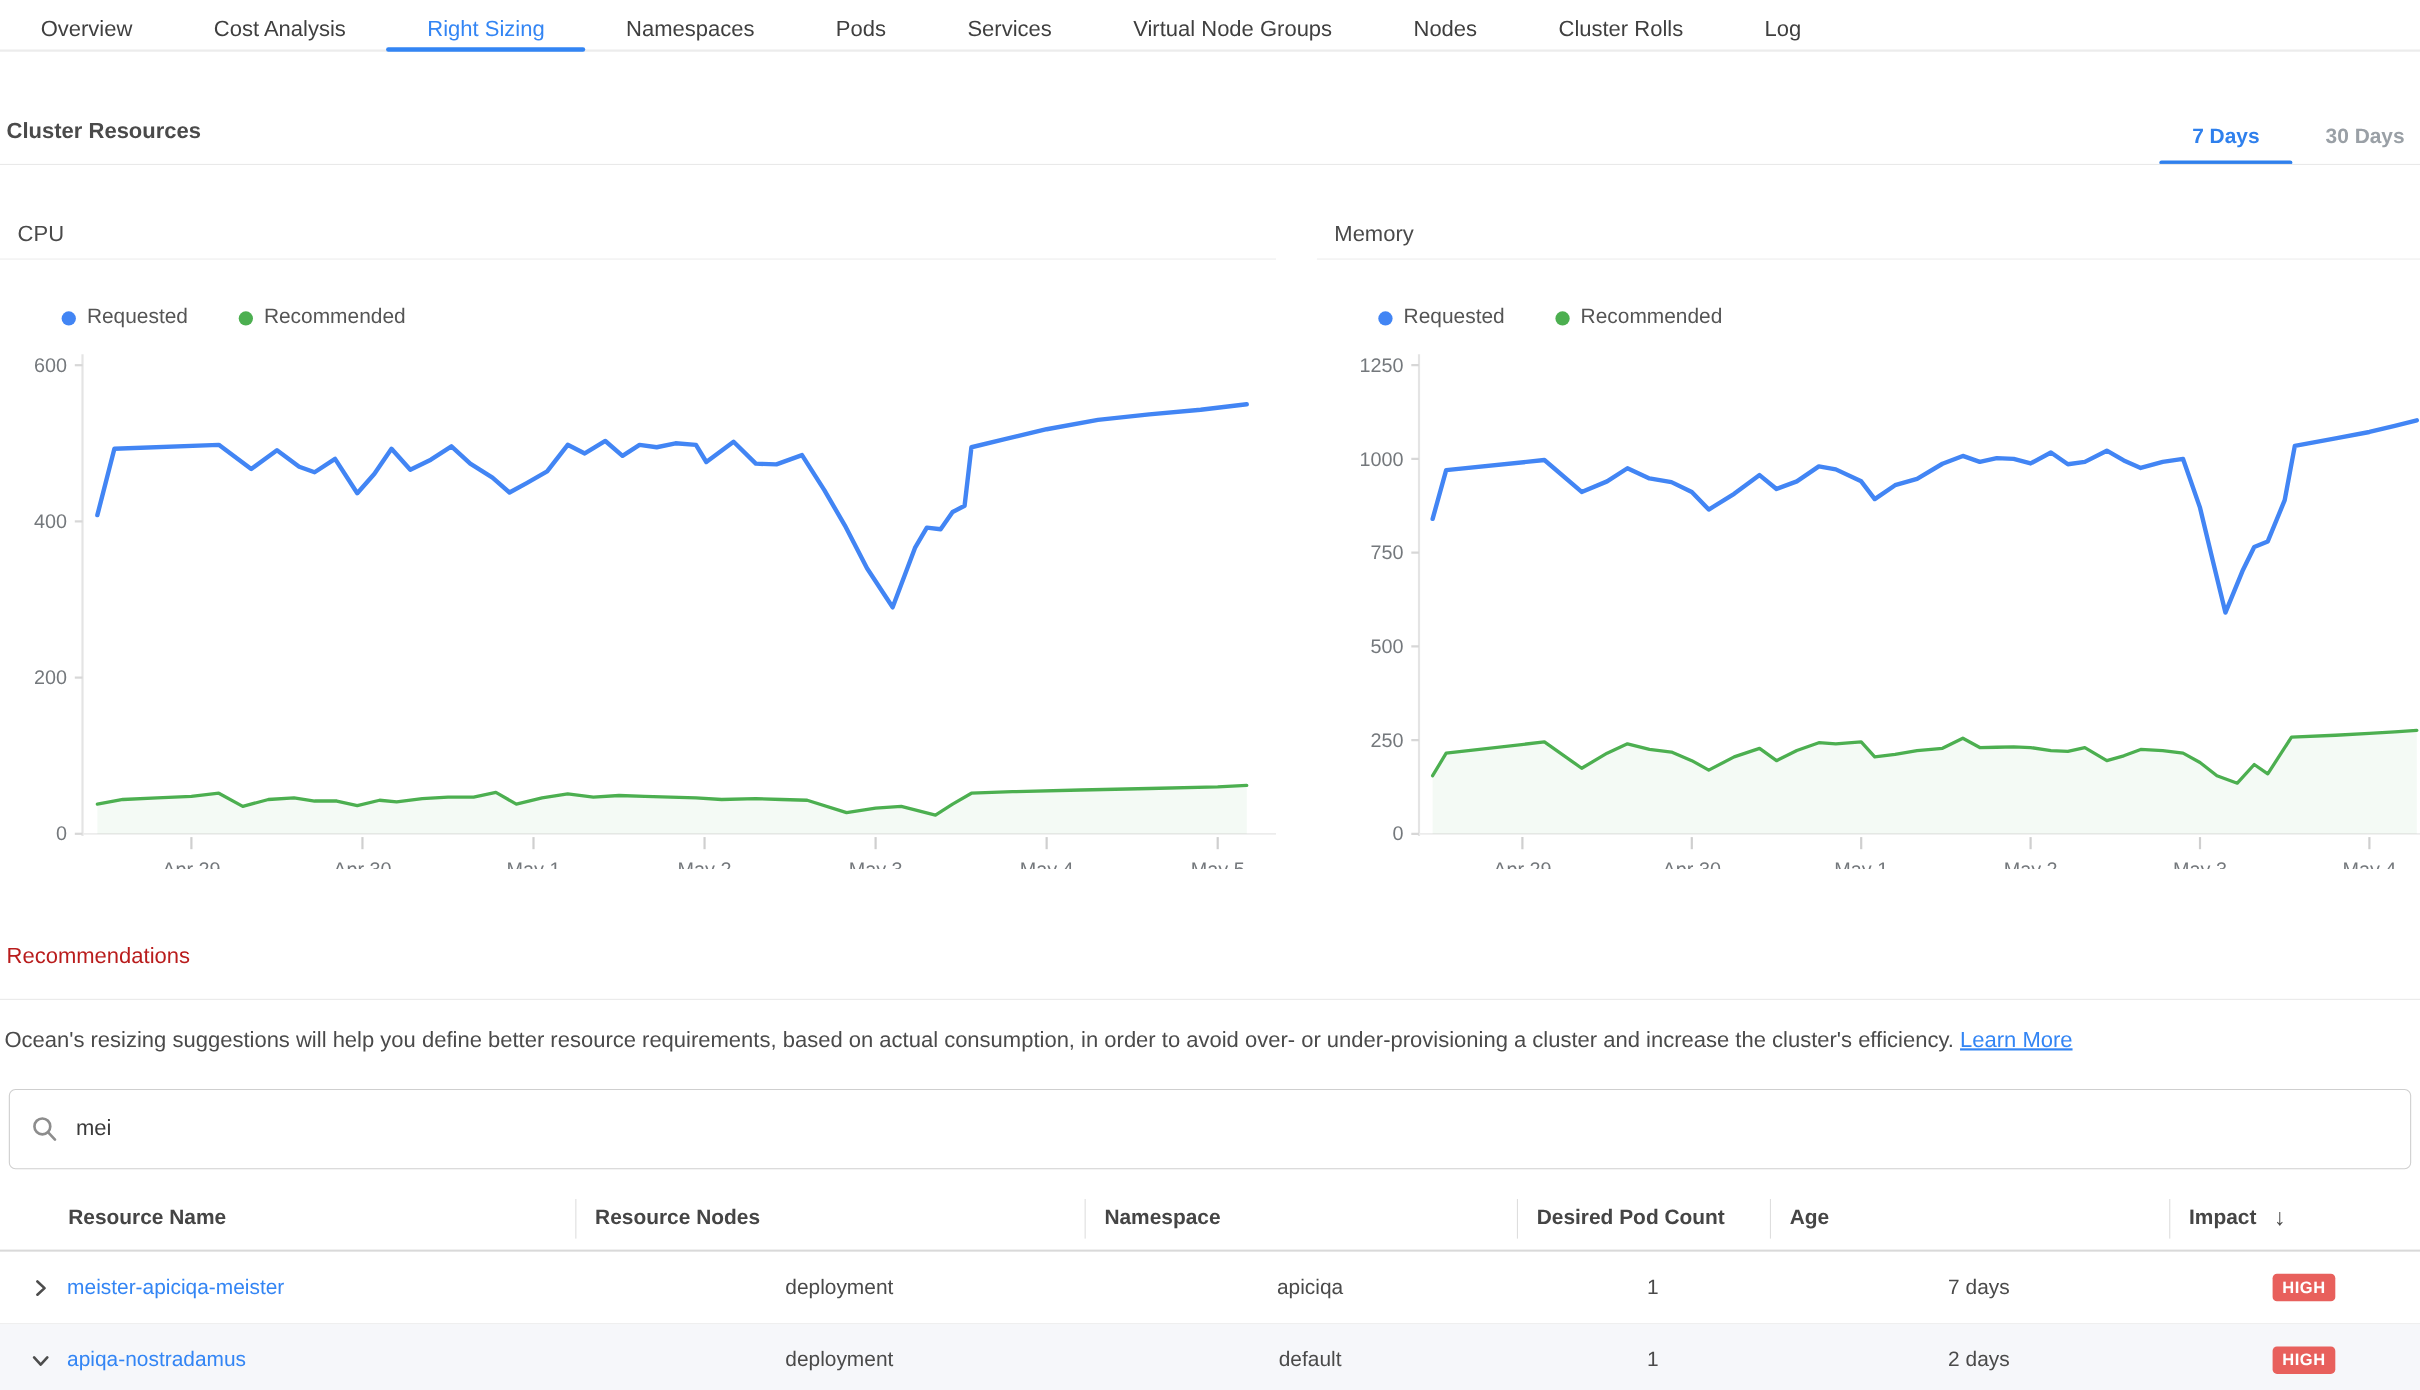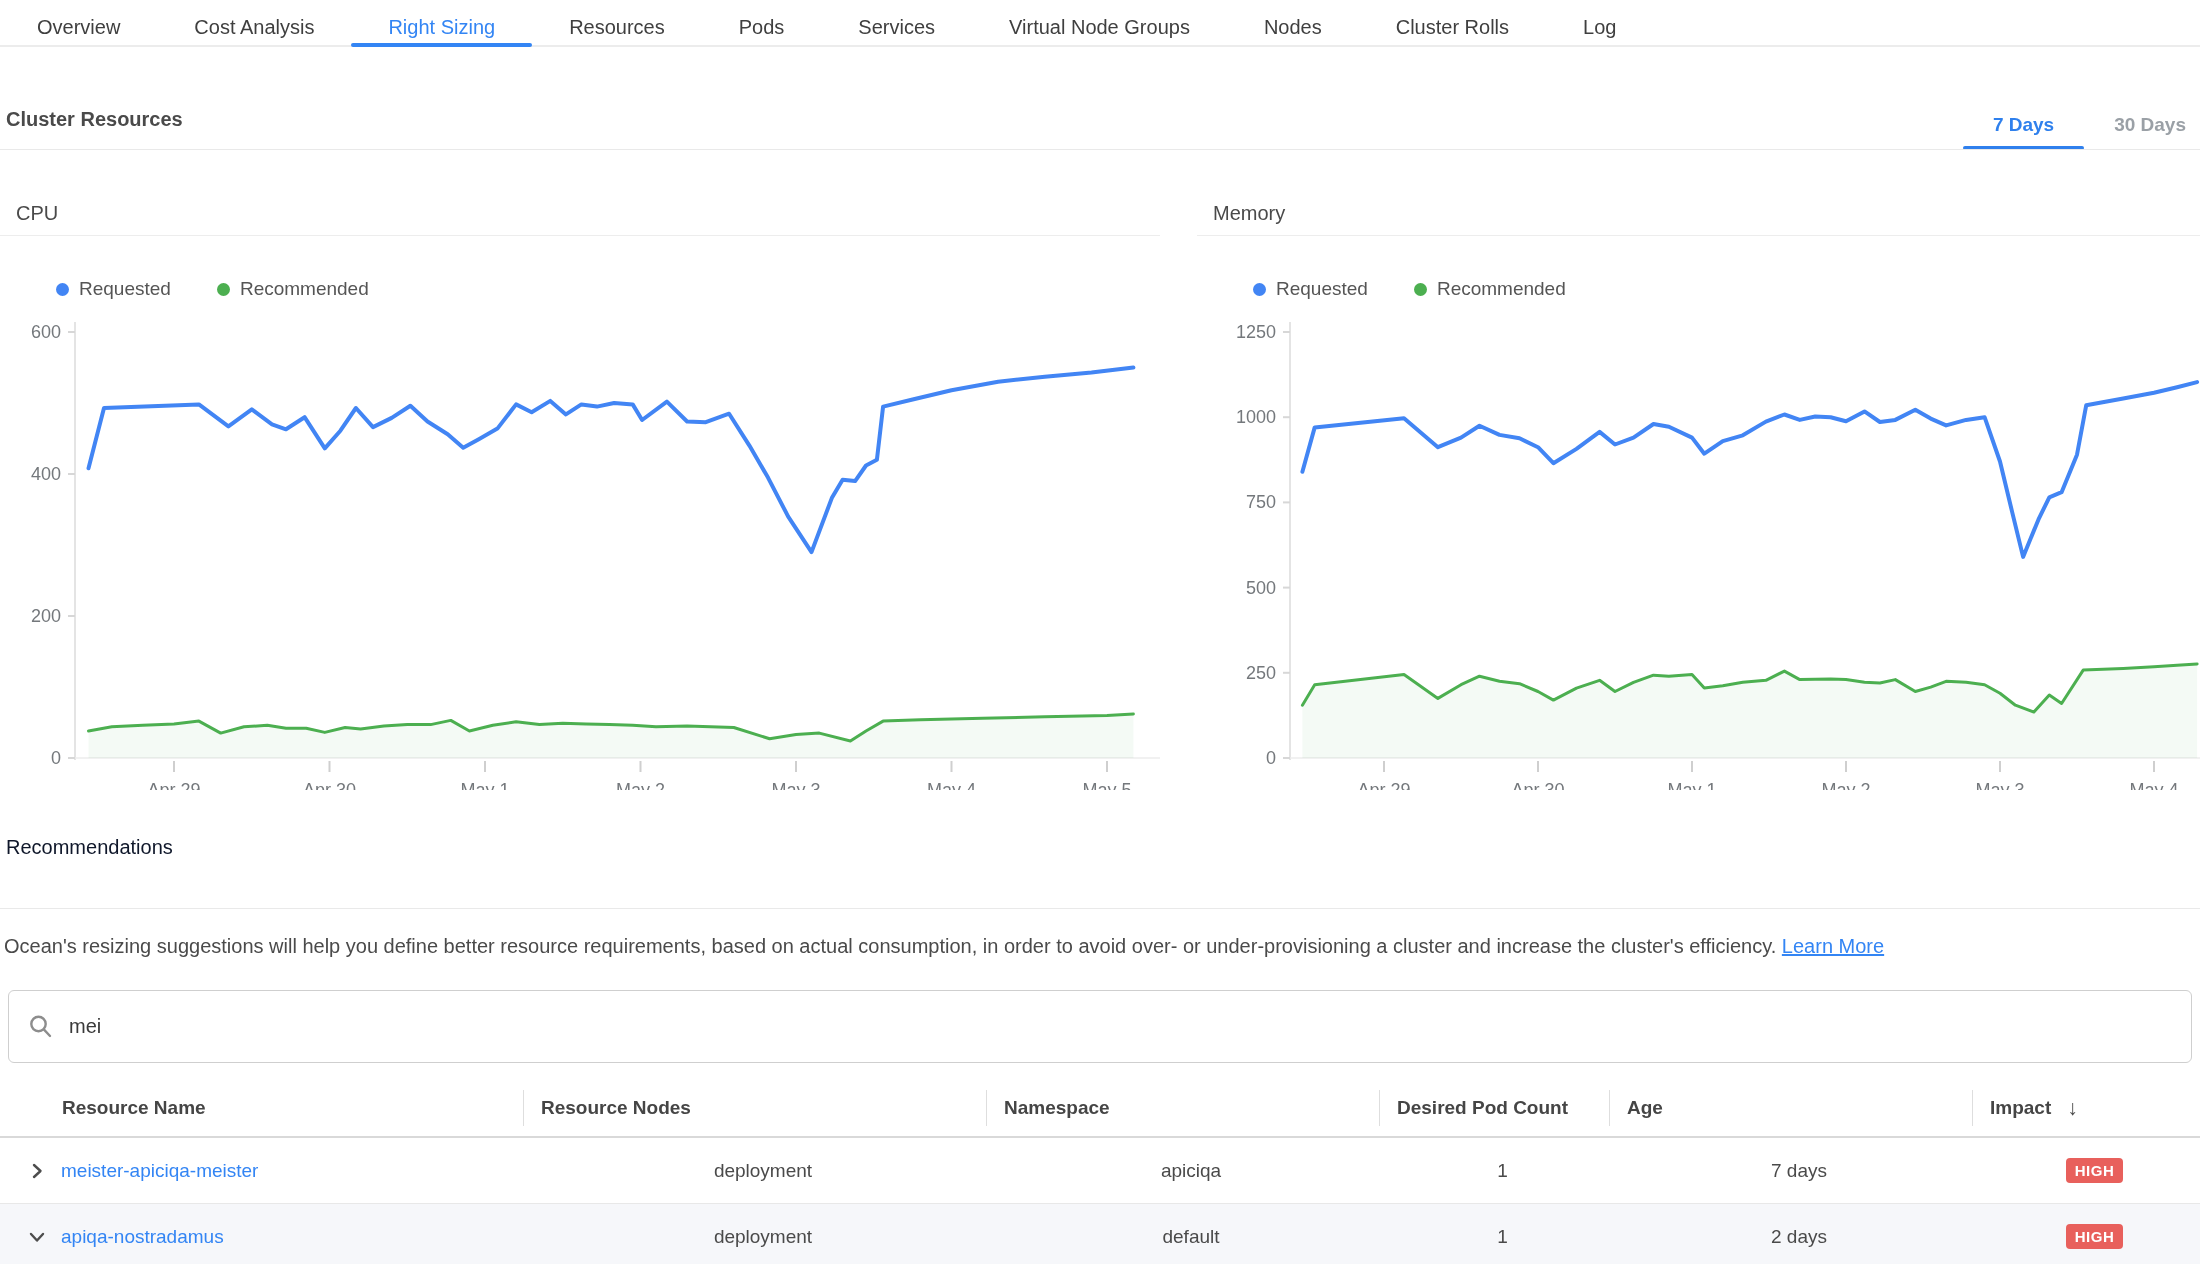--- a/index.html
+++ b/index.html
@@ -29,21 +29,21 @@
   
   .chart-panel { position:absolute; top:196px; height:614px; overflow:hidden; }
   .chart-title { font-size:20px; font-weight:400; color:#4a4a4a;
                  padding:6px 0 10px 16px; border-bottom:1px solid #ededed; }
   .legend { display:flex; gap:46px; margin:42px 0 10px 56px; align-items:center; }
   .legend-item { display:flex; align-items:center; gap:10px; cursor:pointer; }
   .legend-dot { width:13px; height:13px; border-radius:50%; }
   .legend-label { font-size:19px; color:#555; }
   .axis-label { font-size:18px; fill:#74787c; font-family:"Liberation Sans","DejaVu Sans",sans-serif; }
   
-  .reco-title { position:absolute; top:836px; left:6px; font-size:20px; font-weight:400; color:#0f172a; }
+  .reco-title { position:absolute; top:858px; left:6px; font-size:20px; font-weight:400; color:#b91c1c; }
   .reco-divider { position:absolute; top:908px; left:0; right:0; height:1px; background:#e9e9e9; }
   .reco-text { position:absolute; top:932px; left:4px; right:20px; font-size:20px;
                line-height:28px; color:#4a4a4a; }
   .reco-text a { color:#3385f4; text-decoration:underline; cursor:pointer; }
   
   .searchbox { position:absolute; top:990px; left:8px; right:8px; height:73px;
                border:1px solid #cfcfcf; border-radius:6px; display:flex;
                align-items:center; padding:0 18px; gap:15px; background:#fff; }
   .searchbox input { border:none; outline:none; flex:1; font-size:20px; color:#3a3a3a;
                font-family:"Liberation Sans","DejaVu Sans",sans-serif; }
@@ -64,21 +64,21 @@
   .badge { display:inline-block; color:#fff; font-size:15px; font-weight:700;
            padding:4px 9px; border-radius:4px; letter-spacing:.5px; }
 </style>
 </head>
 <body>
 
 <nav class="tabbar" id="tabbar">
     <div class="tab">Overview</div>
     <div class="tab">Cost Analysis</div>
     <div class="tab active">Right Sizing</div>
-    <div class="tab">Resources</div>
+    <div class="tab">Namespaces</div>
     <div class="tab">Pods</div>
     <div class="tab">Services</div>
     <div class="tab">Virtual Node Groups</div>
     <div class="tab">Nodes</div>
     <div class="tab">Cluster Rolls</div>
     <div class="tab">Log</div>
   </nav>
 
 <h2 class="cr-title">Cluster Resources</h2>
 <div class="range-tabs" id="rangeTabs">

